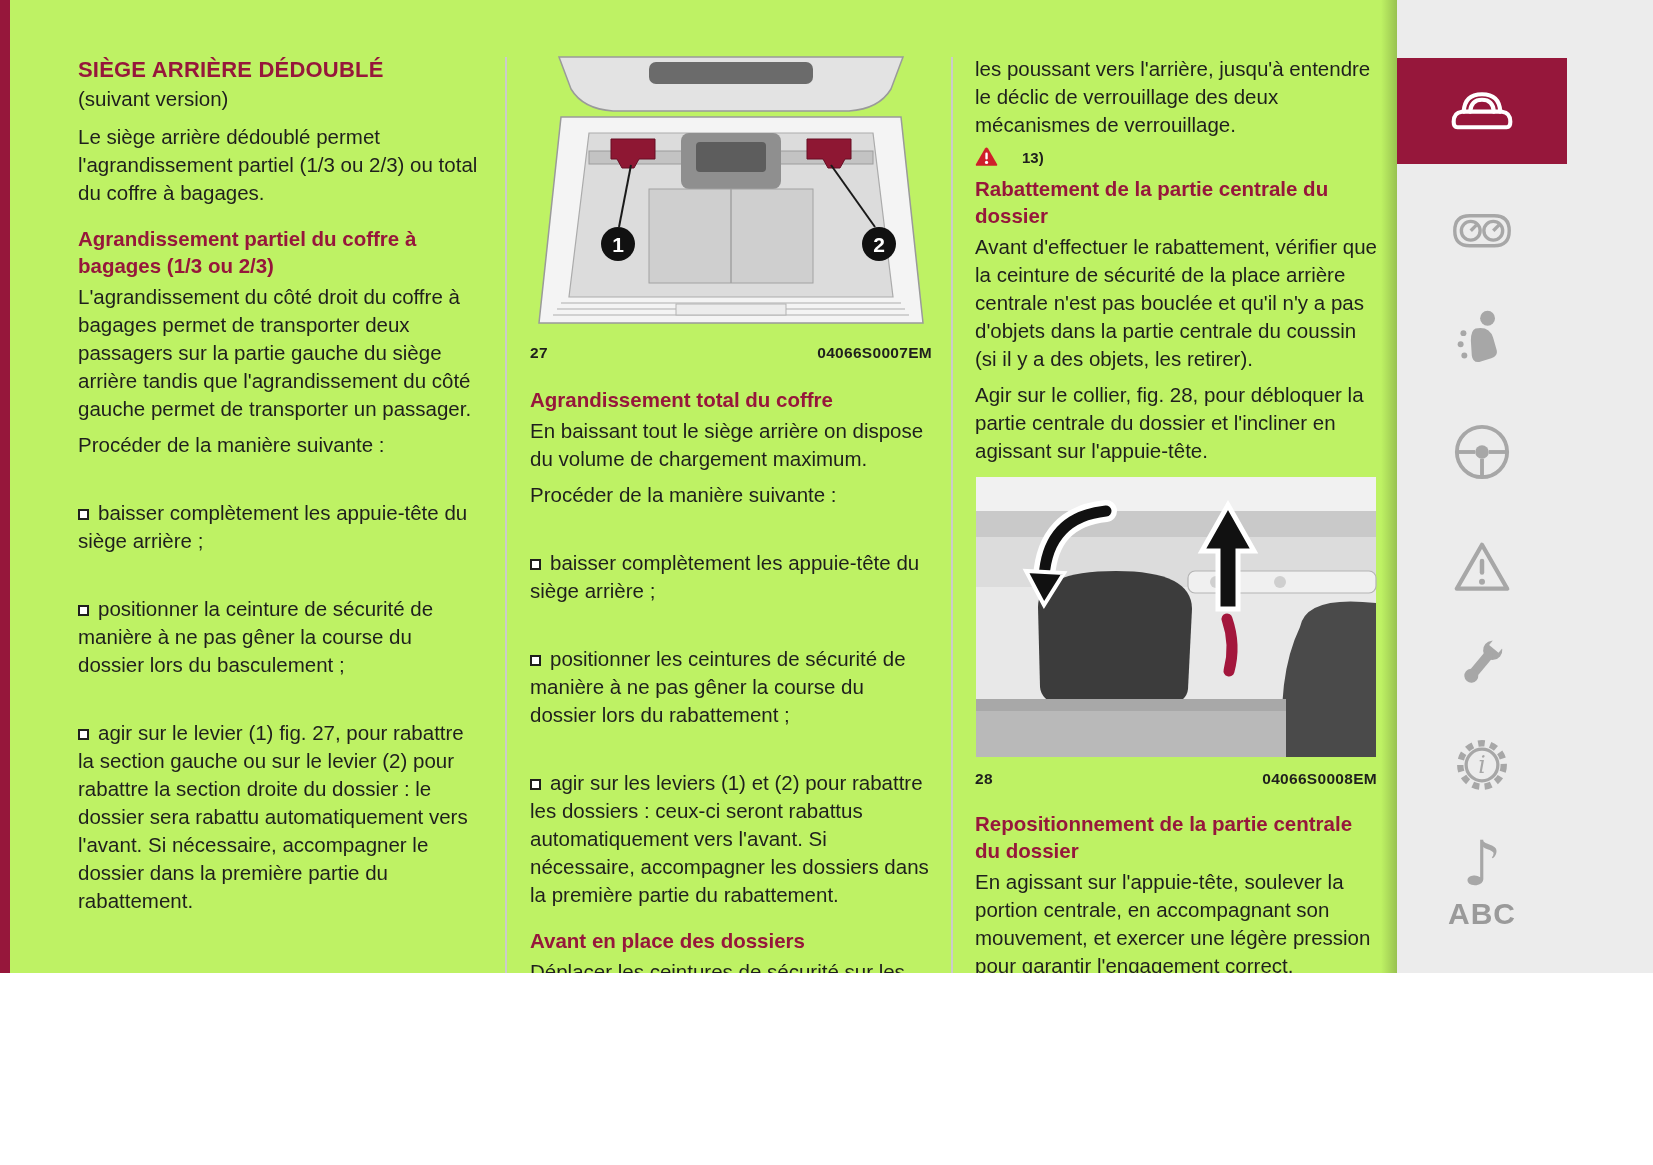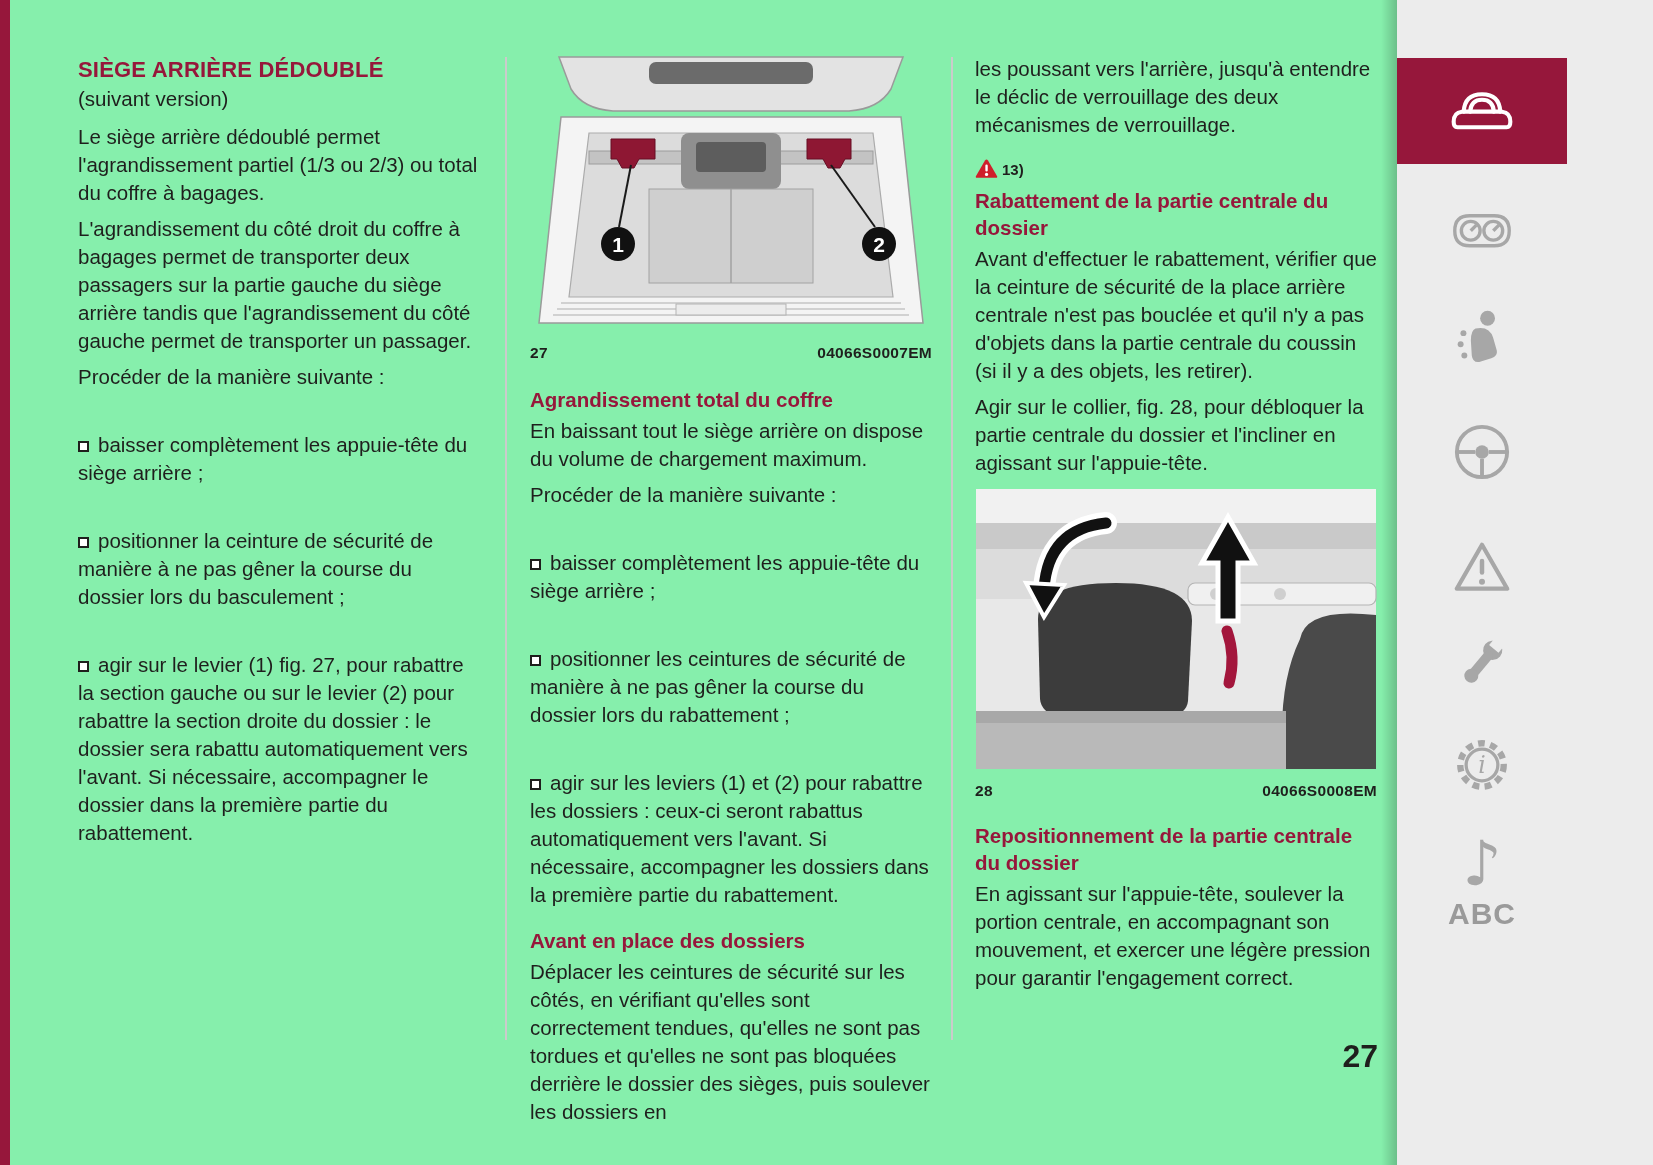--- a/index.html
+++ b/index.html
@@ -5,21 +5,21 @@
   :root{
     --accent:#96173B;
     --sidebar-bg:#ECECEC;
     --icon-gray:#A7A7A7;
     --text:#1F1F1D;
     --divider:#CBCBCB;
   }
   *{box-sizing:border-box;}
   html,body{margin:0;padding:0;}
   body{background:#ffffff;font-family:"Liberation Sans",sans-serif;color:var(--text);}
-  .page{position:relative;width:1653px;height:1165px;background:#86efac;overflow:hidden;}
+  .page{position:relative;width:1653px;height:973px;background:#bef264;overflow:hidden;}
 
   .accent-stripe{position:absolute;left:0;top:0;width:10px;height:100%;background:var(--accent);}
 
   .col{position:absolute;top:55px;width:402px;}
   .col1{left:78px;}
   .col2{left:530px;}
   .col3{left:975px;}
   .vdiv{position:absolute;top:57px;width:2px;height:983px;background:var(--divider);}
   .vdiv1{left:505px;}
   .vdiv2{left:951px;}
@@ -27,21 +27,21 @@
   p{margin:0 0 8px;font-size:20.5px;line-height:28px;}
   .title{margin:0;color:var(--accent);font-weight:bold;font-size:22px;line-height:30px;letter-spacing:.2px;}
   .sub{margin:0 0 10px;}
   h2.h-red{margin:18px 0 4px;color:var(--accent);font-weight:bold;font-size:20.5px;line-height:27px;}
   .bullet{margin-bottom:8px;margin-top:40px;}
   .sq{display:inline-block;width:11px;height:11px;border:2px solid var(--text);margin-right:9px;background:#fff;}
 
   figure{margin:0 0 6px;}
   .figcap{display:flex;justify-content:space-between;align-items:baseline;font-size:15.5px;font-weight:bold;margin-top:9px;letter-spacing:.3px;}
 
-  .warnrow{display:flex;align-items:center;gap:4px;margin:20px 0 8px;}
+  .warnrow{display:flex;align-items:center;gap:24px;margin:8px 0 8px;}
   .warnref{font-size:15px;font-weight:bold;}
 
   .pageno{position:absolute;left:1290px;top:1038px;width:88px;text-align:right;font-size:32px;font-weight:bold;color:var(--text);}
 
   .sidebar{position:absolute;top:0;right:0;width:256px;height:100%;background:var(--sidebar-bg);}
   .sidebar::before{content:"";position:absolute;left:-16px;top:0;width:16px;height:100%;
      background:linear-gradient(to right,rgba(0,0,0,0),rgba(0,0,0,.20));}
   .tab{position:absolute;left:0;width:170px;display:flex;align-items:center;justify-content:center;color:var(--icon-gray);cursor:pointer;}
   .tab.active{background:var(--accent);color:#ffffff;top:58px;height:106px;}
   .music{font-family:"DejaVu Sans",sans-serif;font-size:62px;line-height:62px;color:var(--icon-gray);}
@@ -52,20 +52,21 @@
 
 <div class="page">
 
   <div class="accent-stripe"></div>
 
   <section class="col col1">
     <h1 class="title">SIÈGE ARRIÈRE DÉDOUBLÉ</h1>
     <p class="sub">(suivant version)</p>
     <p>Le siège arrière dédoublé permet l'agrandissement partiel (1/3 ou 2/3) ou total du coffre à bagages.</p>
 
+    <h2 class="h-red">Agrandissement partiel du coffre à bagages (1/3 ou 2/3)</h2>
     <p>L'agrandissement du côté droit du coffre à bagages permet de transporter deux passagers sur la partie gauche du siège arrière tandis que l'agrandissement du côté gauche permet de transporter un passager.</p>
     <p>Procéder de la manière suivante :</p>
 
     <p class="bullet">
       <span class="sq"></span><span>baisser complètement les appuie-tête du siège arrière ;</span>
     </p>
     <p class="bullet">
       <span class="sq"></span><span>positionner la ceinture de sécurité de manière à ne pas gêner la course du dossier lors du basculement ;</span>
     </p>
     <p class="bullet">

